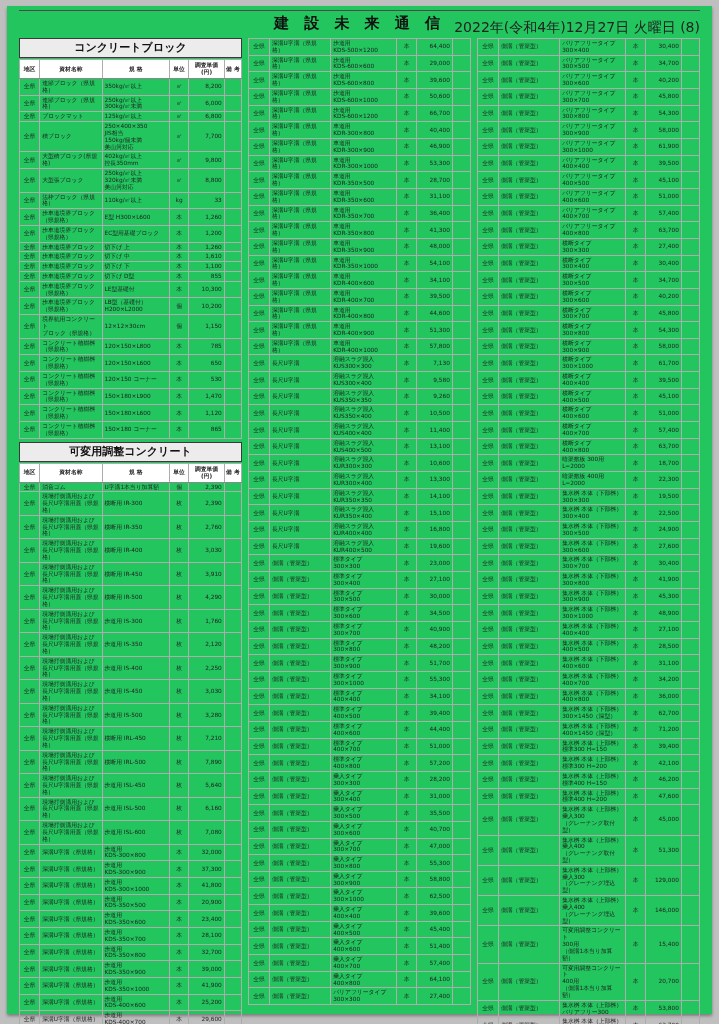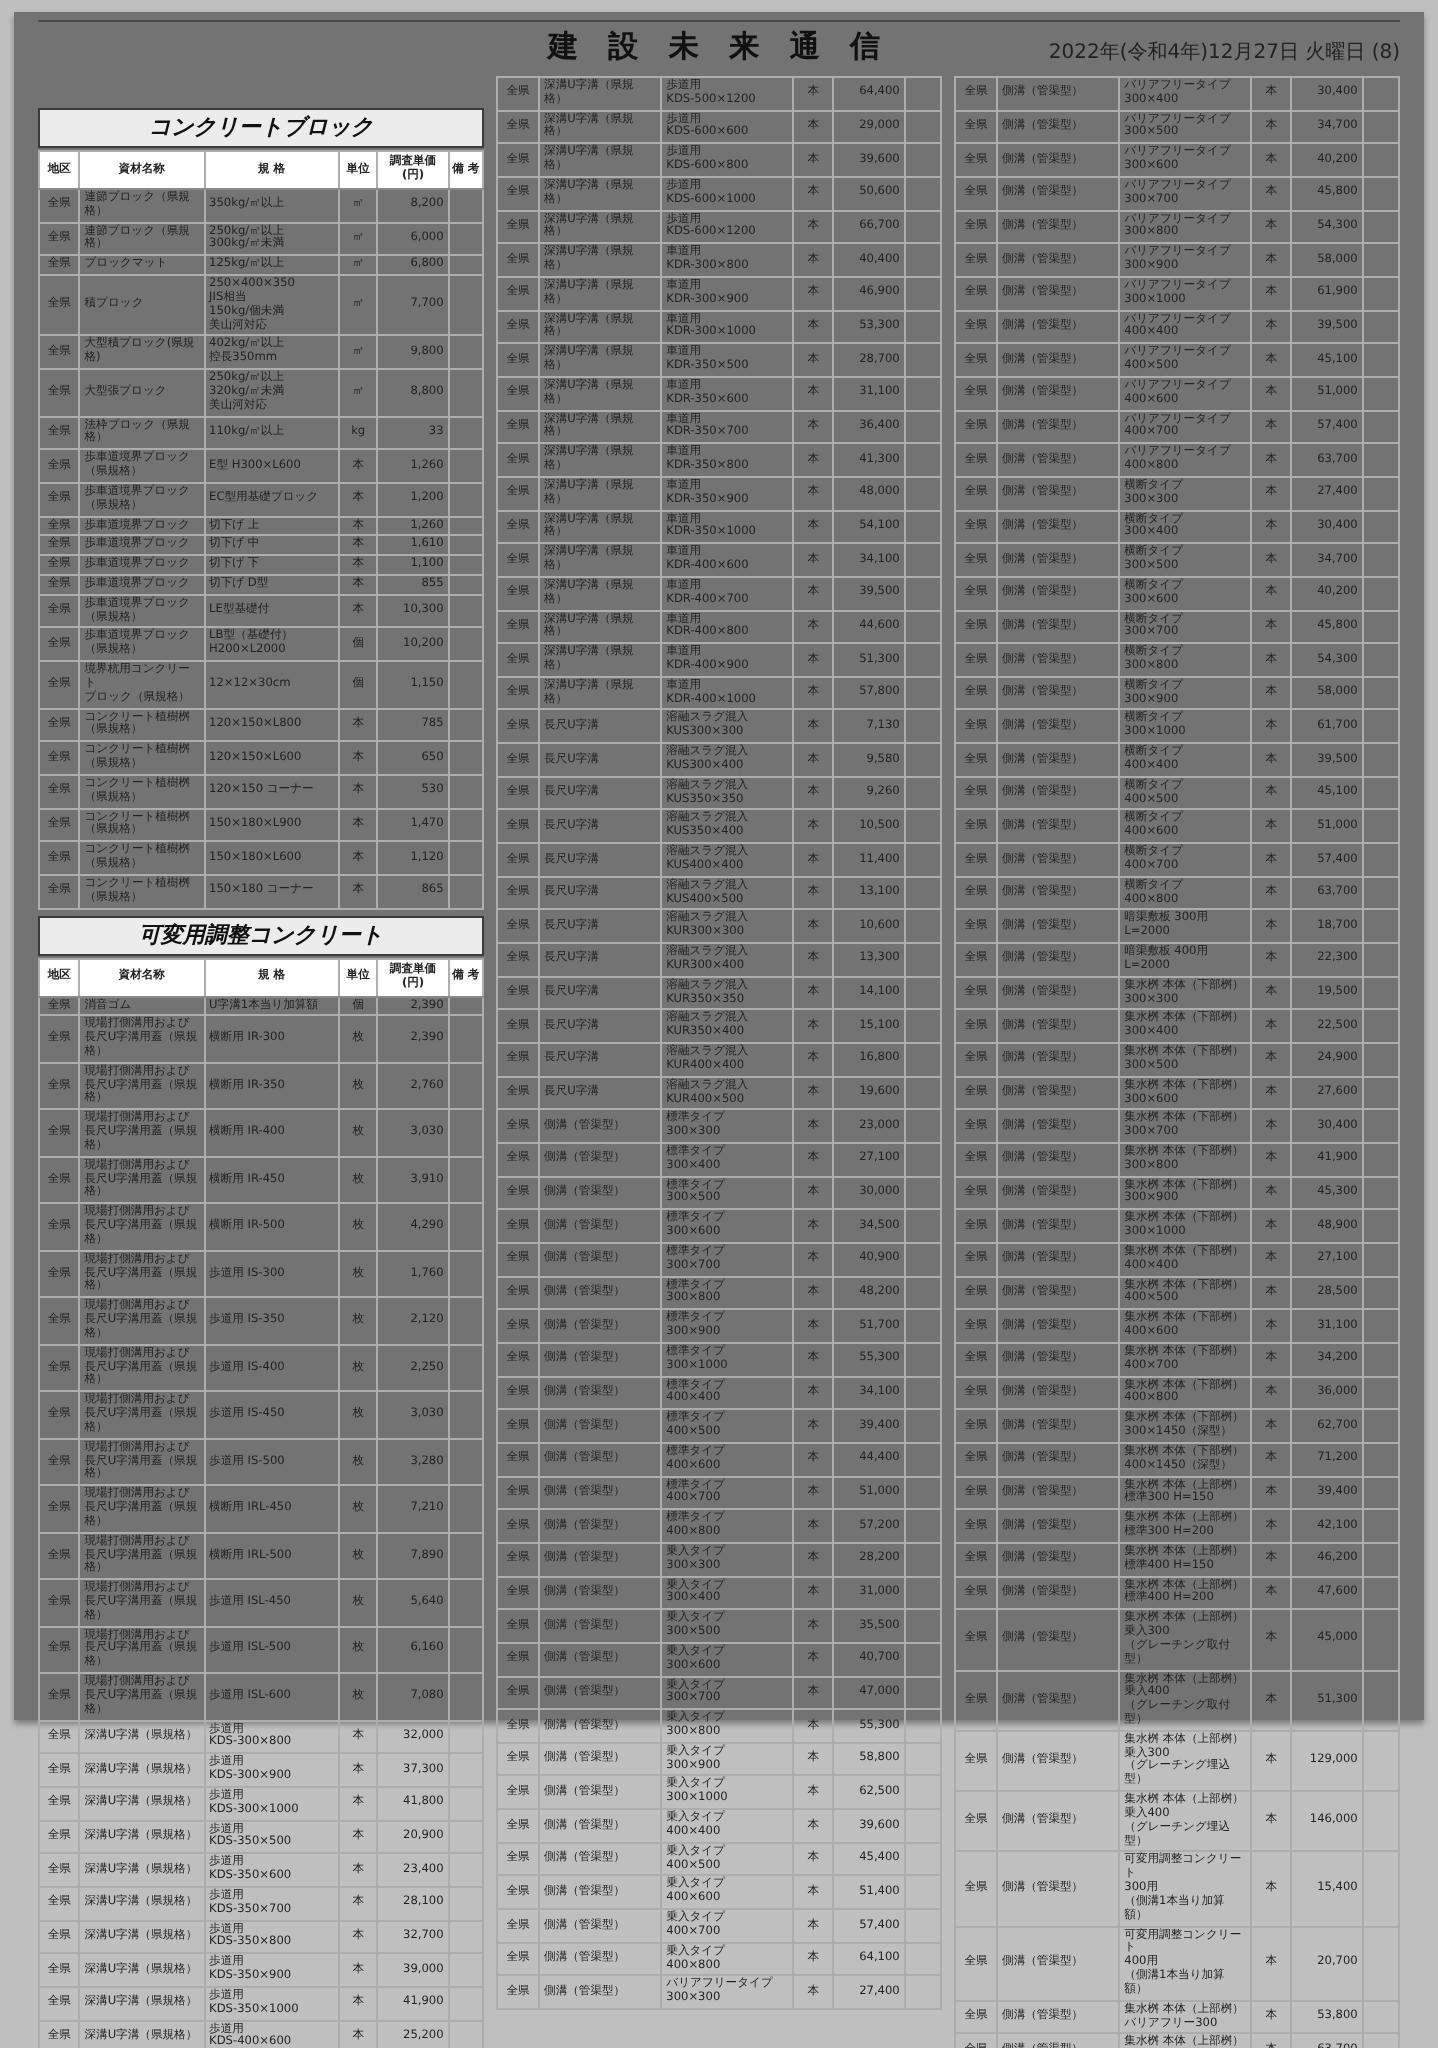--- a/index.html
+++ b/index.html
@@ -3,41 +3,41 @@
 <meta charset="utf-8">
 <style>
   html,body{margin:0;padding:0;}
   body{
     width:719px;height:1024px;overflow:hidden;
     background:#bfbfbf;
     font-family:"DejaVu Sans","Liberation Sans",sans-serif;
     -webkit-font-smoothing:antialiased;
   }
   .page{
-    position:relative;margin:6px auto 0 auto;width:705px;height:854px;
-    background:#737373;box-sizing:border-box;padding:4px 12px 0 12px;
+    position:relative;margin:6px auto 0 auto;width:705px;height:1008px;
+    background:#22c55e;box-sizing:border-box;padding:4px 12px 0 12px;
     box-shadow:0 2px 3px rgba(0,0,0,.35);
   }
   .masthead-row{
     position:relative;height:24px;border-top:1.5px solid #4a4a4a;
     margin-bottom:3px;
   }
   .masthead{
     position:absolute;left:50%;top:3px;transform:translateX(-50%);
     font-weight:bold;font-size:15px;letter-spacing:5px;color:#111;white-space:nowrap;
   }
   .dateline{
-    position:absolute;right:0;top:8px;font-size:10px;color:#222;white-space:nowrap;
+    position:absolute;right:0;top:8px;font-size:14px;color:#222;white-space:nowrap;
   }
   .columns{display:flex;gap:6px;align-items:flex-start;}
   .col{flex:1;min-width:0;}
   .section-title{
     border:1.2px solid #3a3a3a;background:#ececec;color:#111;
     font-weight:bold;text-align:center;font-size:11px;line-height:1.3;
-    padding:2px 0;margin:16px 0 1px 0;font-style:italic;
+    padding:2px 0;margin:0 0 1px 0;
   }
   .section-title.second{margin-top:3px;}
   table.price-table{
     width:100%;border-collapse:collapse;table-layout:fixed;
     font-size:5.8px;line-height:1.18;color:#222;
     border:1px solid #6a6a6a;margin-bottom:0;
   }
   table.price-table th,table.price-table td{
     border:0.6px solid #adadad;padding:1px 2px;vertical-align:middle;
     overflow:hidden;word-break:break-all;

